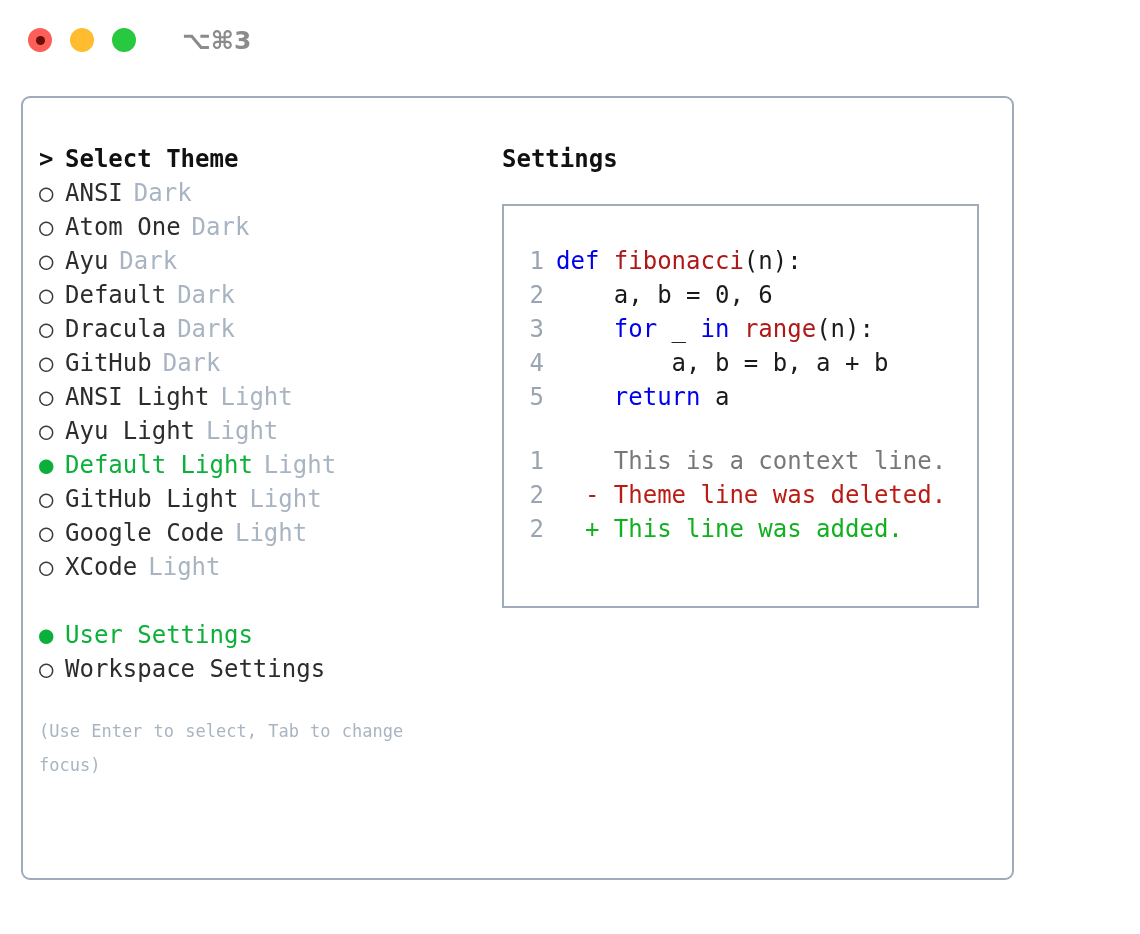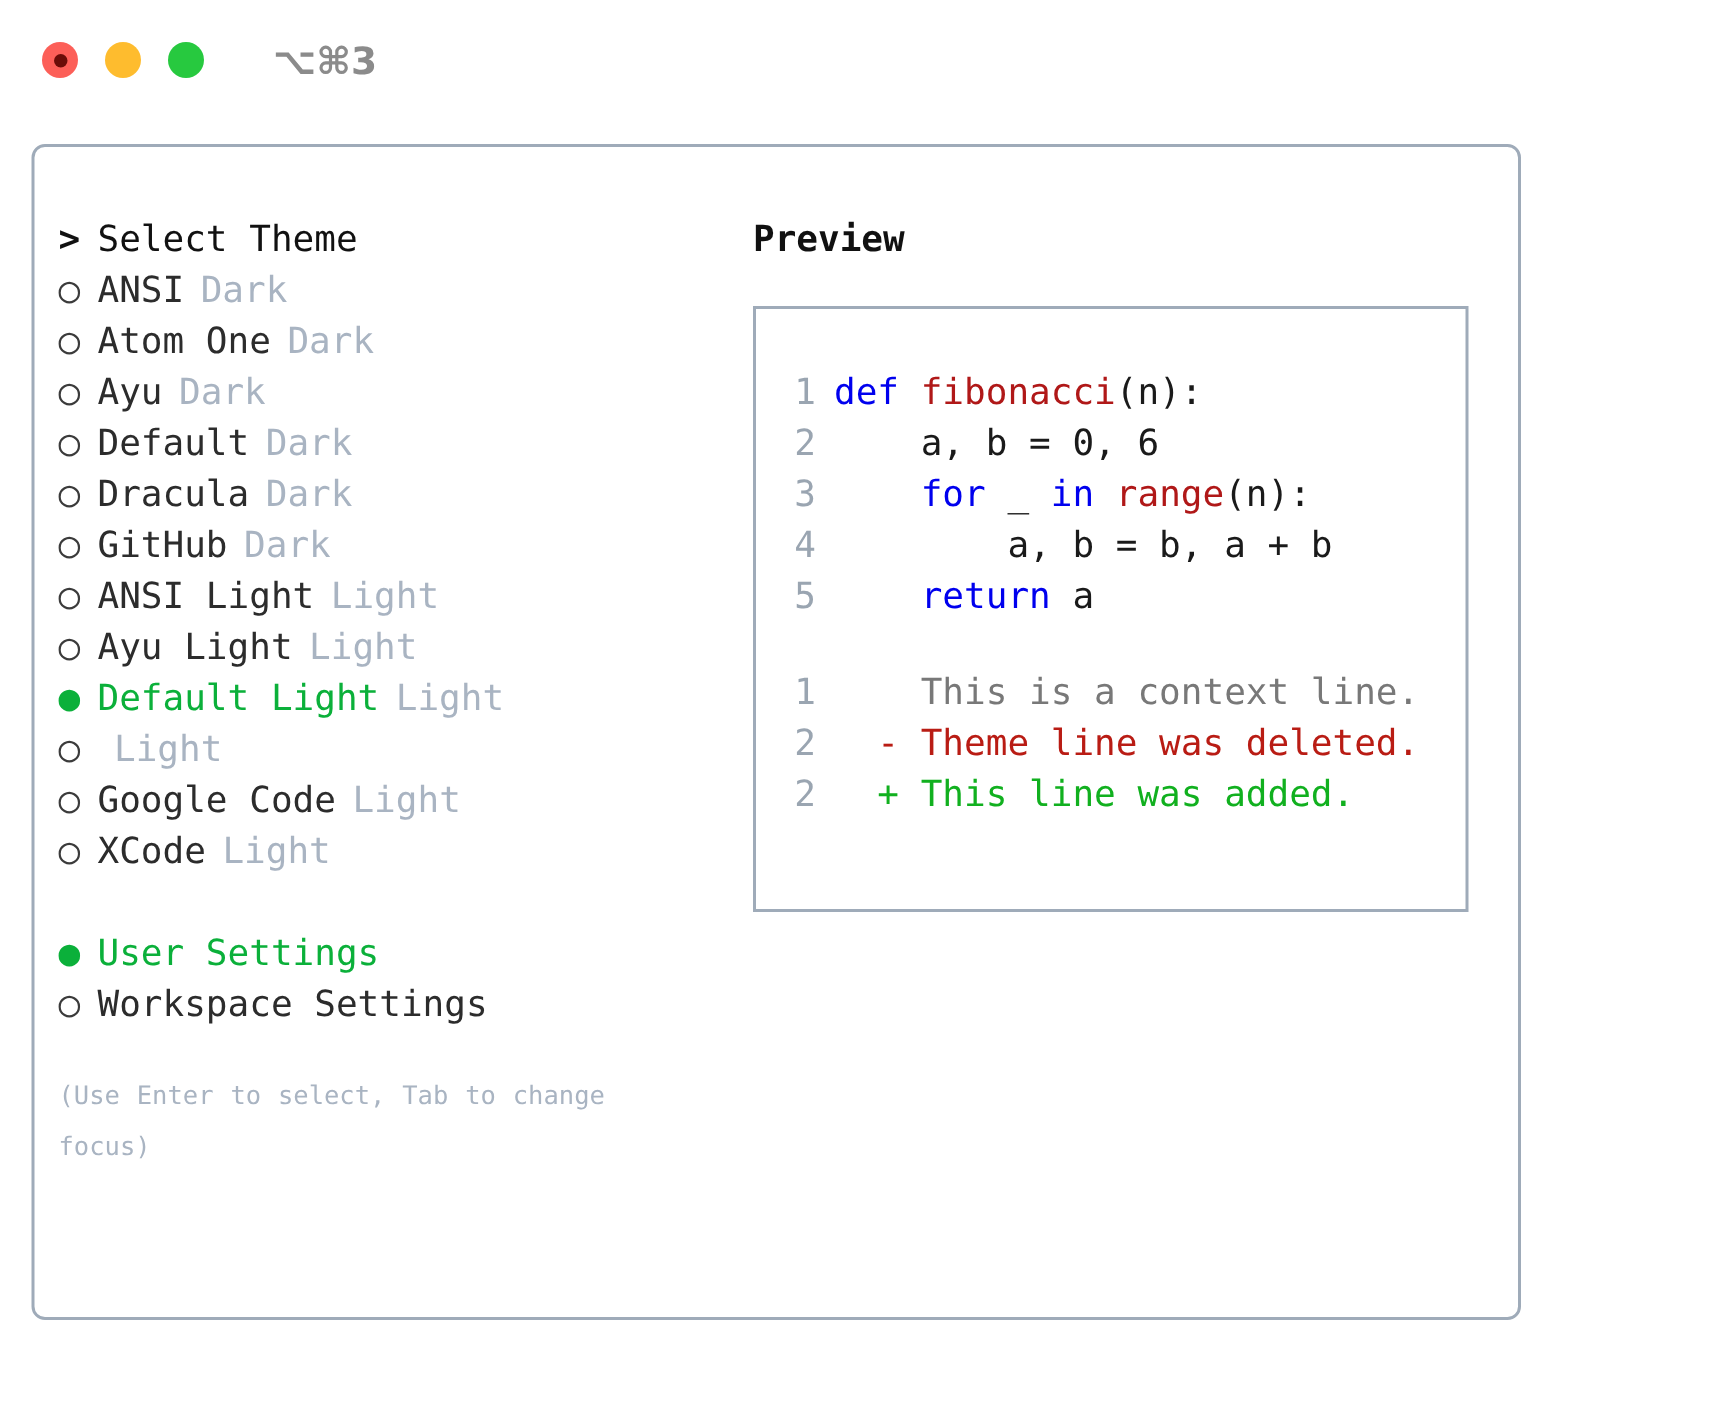--- a/index.html
+++ b/index.html
@@ -119,21 +119,21 @@
     font-size: 24px;
     line-height: 34px;
     color: #3b3b3b;
     text-align: left;
   }
   .bullet.selected { color: #0bb03a; }
 
   .header-row .bullet { color: #111111; font-weight: 700; }
 
   .label { color: #2c2c2c; }
-  .header-row .label { color: #111111; font-weight: 400; }
+  .header-row .label { color: #111111; font-weight: 700; }
   .row.selected .label { color: #0bb03a; }
 
   .meta {
     color: #a9b4c2;
     margin-left: 11px;
   }
 
   .group-label {
     height: 34px;
     font-size: 24px;
@@ -272,20 +272,21 @@
               <span class="label">Ayu Light</span>
               <span class="meta">Light</span>
             </div>
             <div class="row selected">
               <span class="bullet selected">●</span>
               <span class="label">Default Light</span>
               <span class="meta">Light</span>
             </div>
             <div class="row">
               <span class="bullet">○</span>
+              <span class="label">GitHub Light</span>
               <span class="meta">Light</span>
             </div>
             <div class="row">
               <span class="bullet">○</span>
               <span class="label">Google Code</span>
               <span class="meta">Light</span>
             </div>
             <div class="row">
               <span class="bullet">○</span>
               <span class="label">XCode</span>
@@ -304,21 +305,21 @@
             <div class="row">
               <span class="bullet">○</span>
               <span class="label">Workspace Settings</span>
             </div>
           </div>
 
         <div class="hint">(Use Enter to select, Tab to change focus)</div>
       </div>
 
       <div class="right-col">
-        <div class="preview-title">Preview</div>
+        <div class="preview-title">Settings</div>
         <div class="preview-box">
           <div id="code-block">
               <div class="code-line"><span class="lineno">1</span><span class="tok-kw">def </span><span class="tok-fn">fibonacci</span><span class="tok-plain">(n):</span></div>
               <div class="code-line"><span class="lineno">2</span><span class="tok-plain">    a, b = 0, 6</span></div>
               <div class="code-line"><span class="lineno">3</span><span class="tok-plain">    </span><span class="tok-kw">for</span><span class="tok-plain"> _ </span><span class="tok-kw">in</span><span class="tok-plain"> </span><span class="tok-fn">range</span><span class="tok-plain">(n):</span></div>
               <div class="code-line"><span class="lineno">4</span><span class="tok-plain">        a, b = b, a + b</span></div>
               <div class="code-line"><span class="lineno">5</span><span class="tok-plain">    </span><span class="tok-kw">return</span><span class="tok-plain"> a</span></div>
             </div>
           <div class="gap-line"></div>
           <div id="diff-block">

